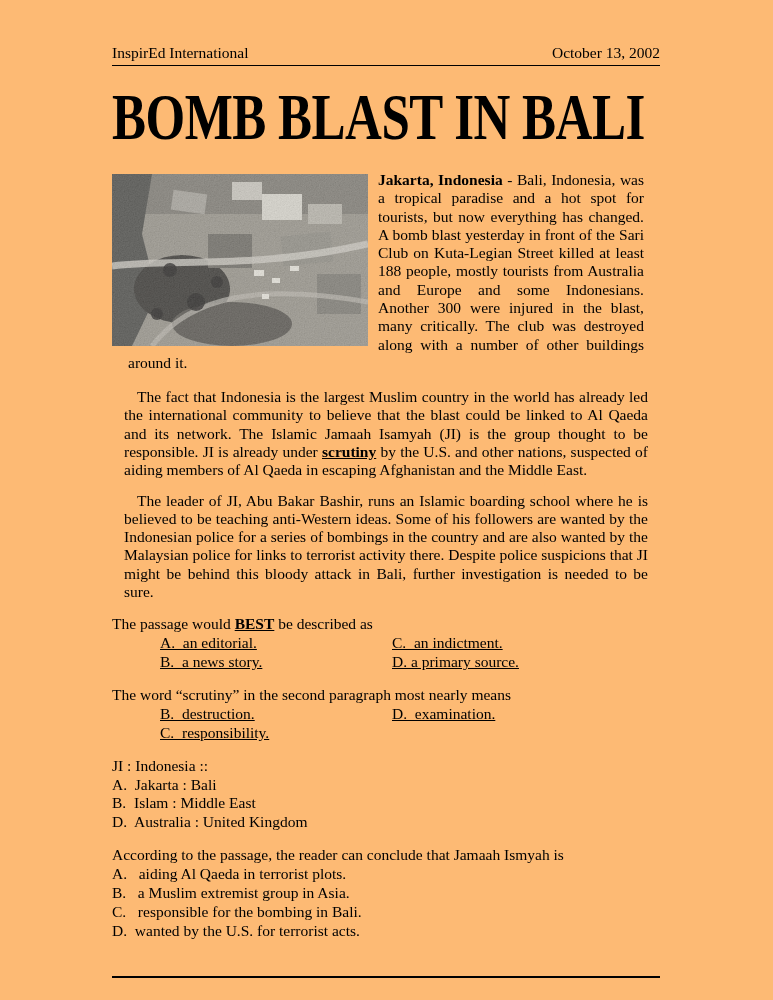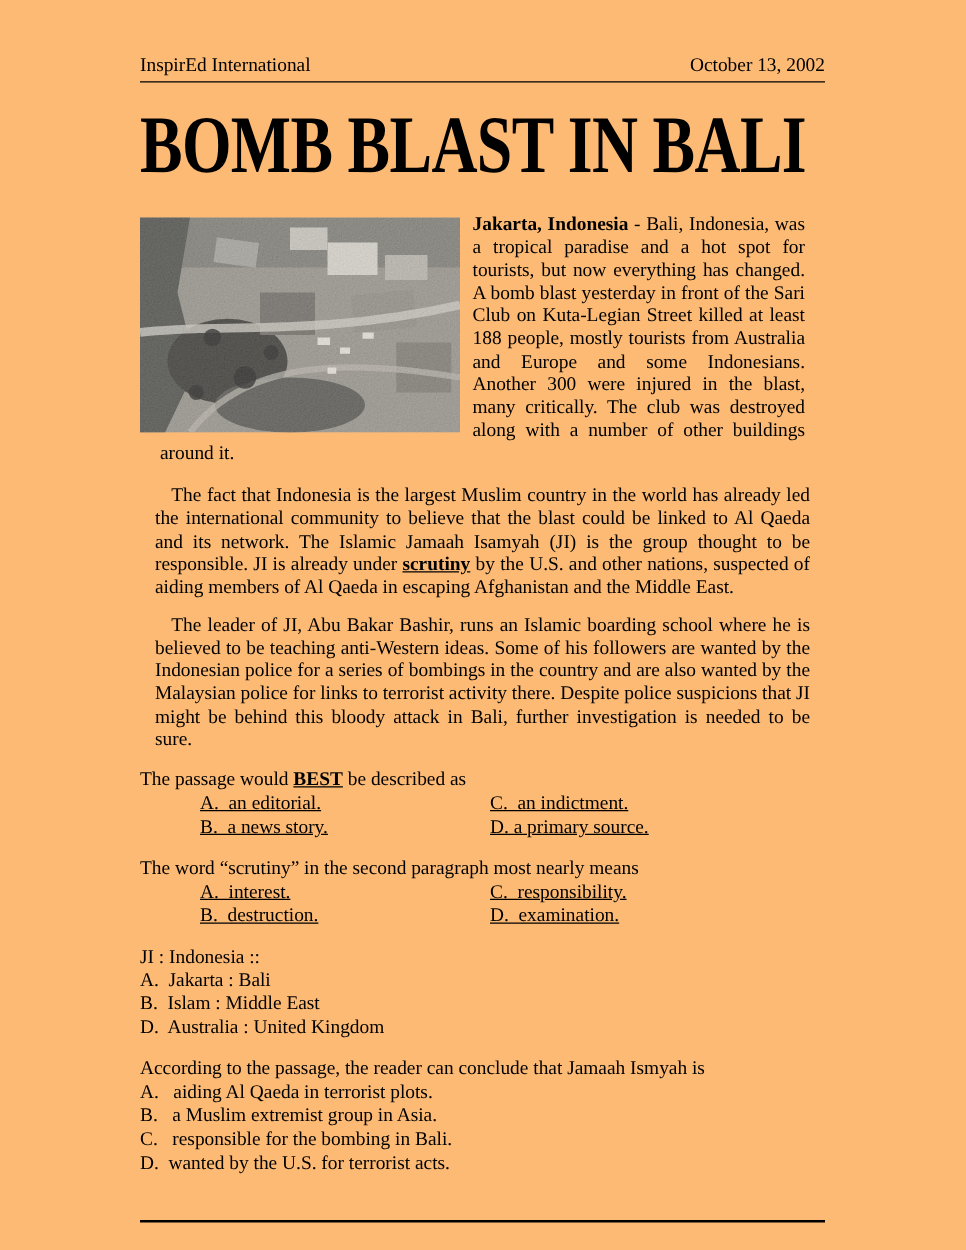--- a/index.html
+++ b/index.html
@@ -113,21 +113,20 @@
         <div class="opt">A.  an editorial.</div>
         <div class="opt">B.  a news story.</div>
         <div class="opt">C.  an indictment.</div>
         <div class="opt">D. a primary source.</div>
       </div>
     </div>
 
     <div class="question">
       <p class="stem">The word “scrutiny” in the second paragraph most nearly means</p>
       <div class="opts2">
-        <div class="opt">A.  interest.</div>
         <div class="opt">B.  destruction.</div>
         <div class="opt">C.  responsibility.</div>
         <div class="opt">D.  examination.</div>
       </div>
     </div>
 
     <div class="question">
       <p class="stem">JI : Indonesia  ::</p>
       <div class="opts1">
         <div class="opt">A.  Jakarta : Bali</div>

